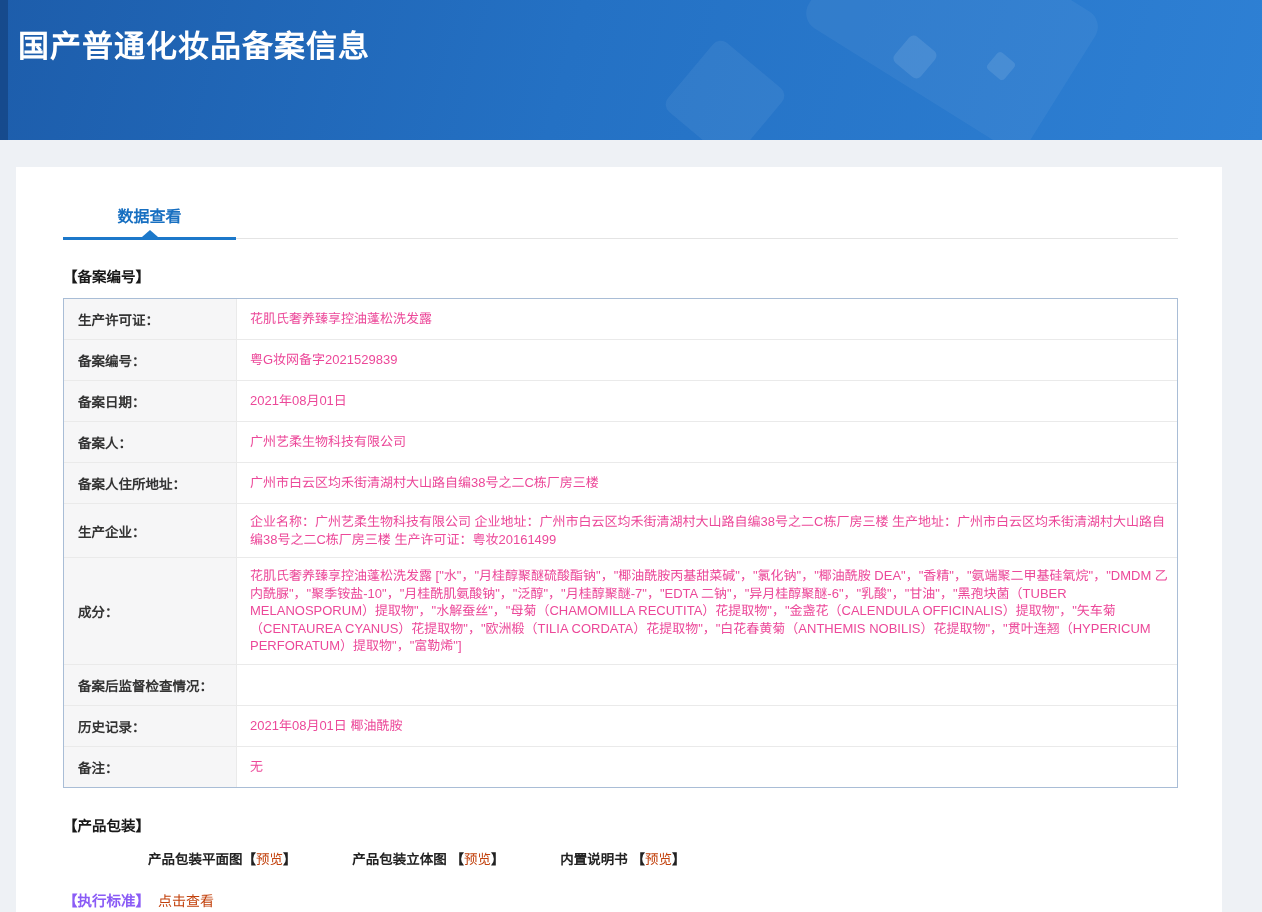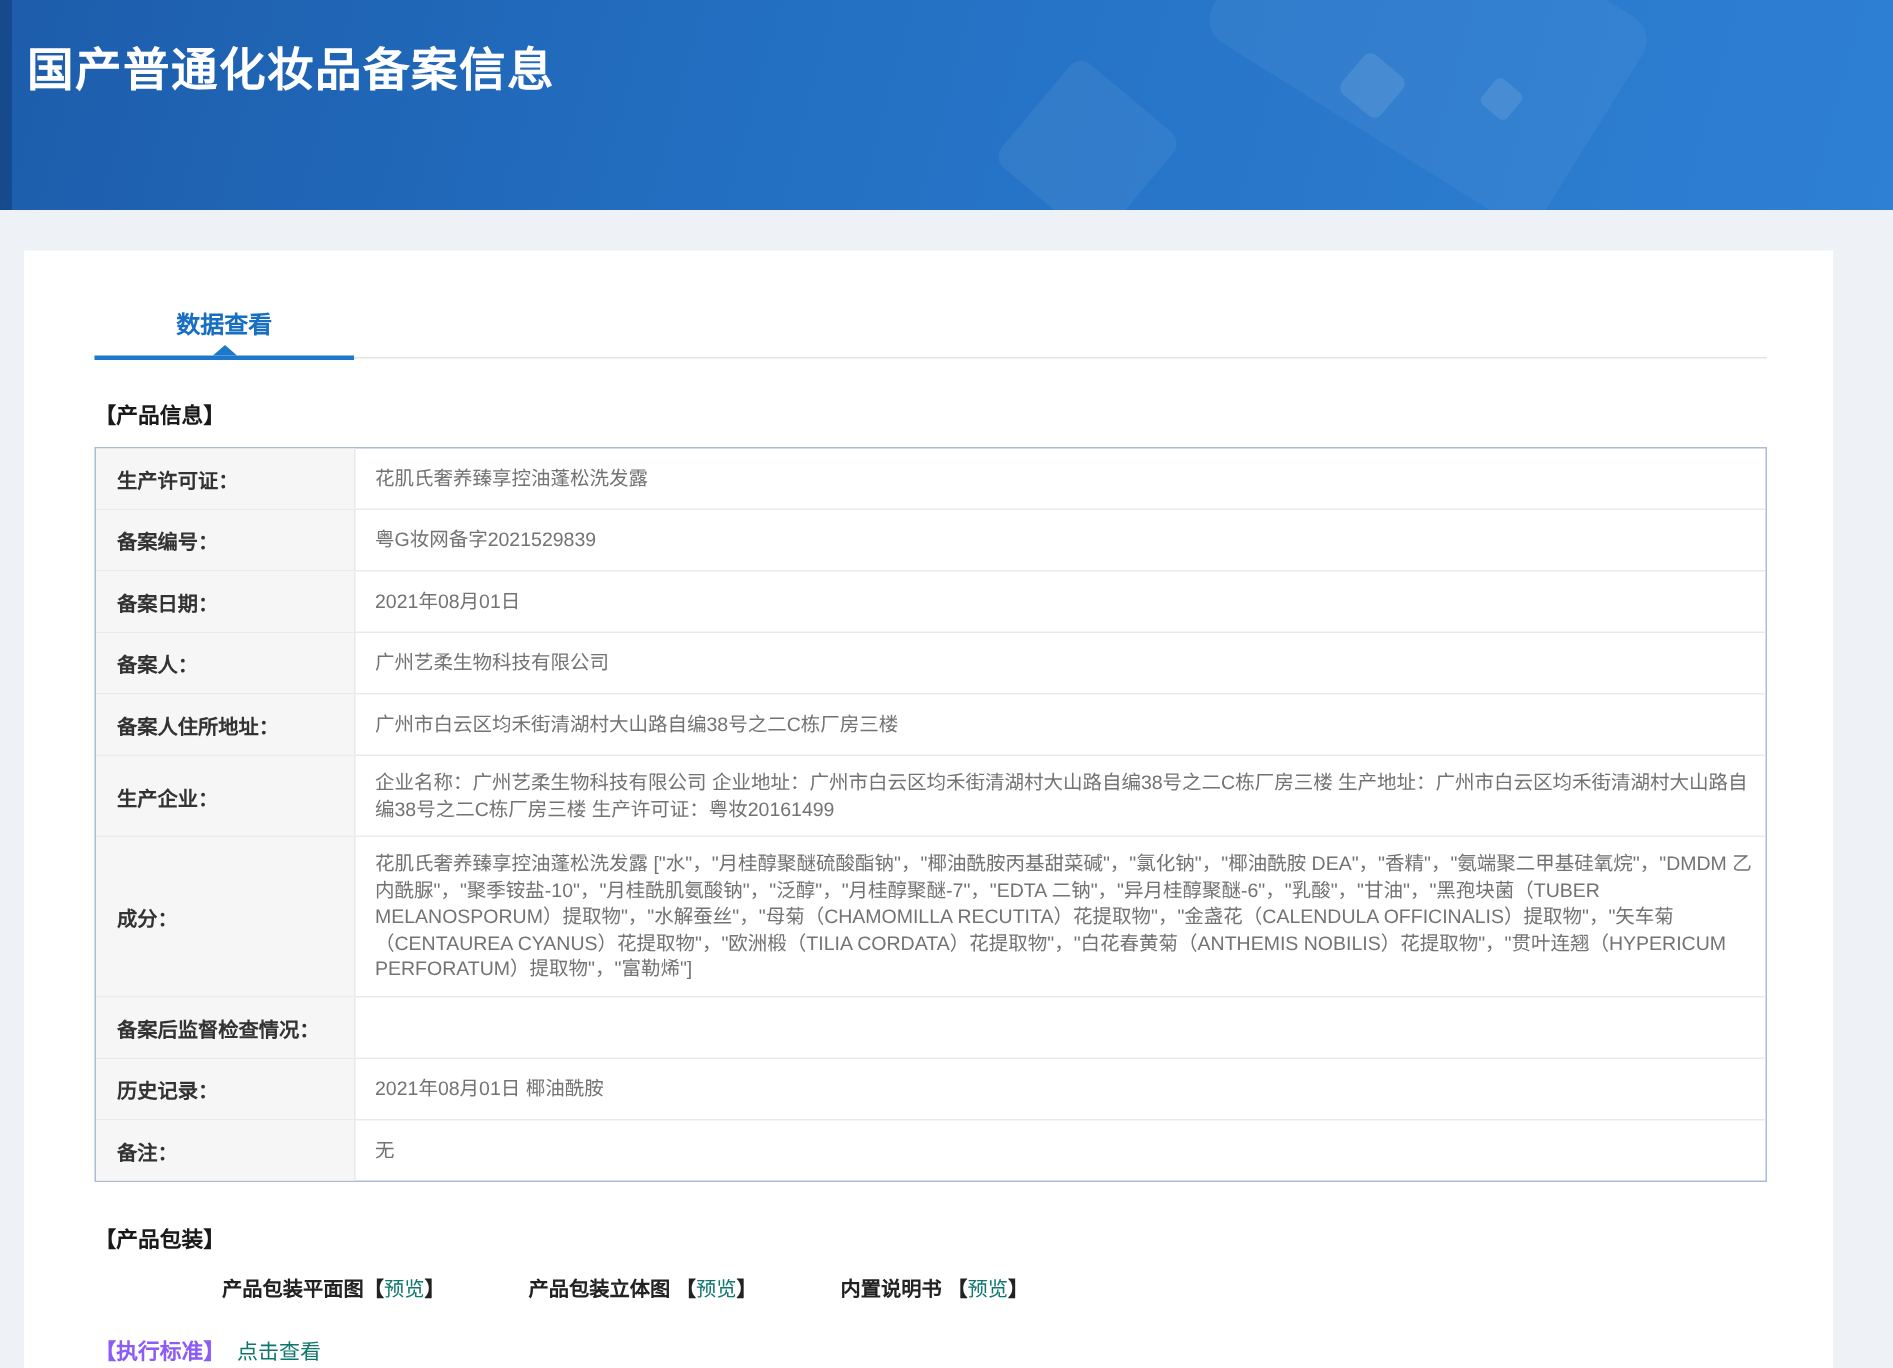--- a/index.html
+++ b/index.html
@@ -101,36 +101,36 @@
     background: #f6f6f7;
     border-right: 1px solid #eaeaea;
     padding: 10px 8px 10px 14px;
     font-size: 13.5px; font-weight: bold; color: #333;
     display: flex; align-items: center;
     min-height: 40px;
   }
   .info-value {
     flex: 1;
     padding: 9px 8px 9px 13px;
-    font-size: 13px; color: #737373;
+    font-size: 13px; color: #ec4899;
     line-height: 1.35;
     display: flex; align-items: center;
     min-height: 40px;
   }
   
   .packaging-row {
     margin-top: 13px;
     padding-left: 85px;
     font-size: 13.5px;
     color: #222;
     font-weight: bold;
   }
   .packaging-item { margin-right: 52px; display: inline-block; }
   .link {
-    color: #0f766e;
+    color: #c2410c;
     text-decoration: none;
     cursor: pointer;
     font-weight: normal;
   }
   .standard-row {
     margin-top: 21px;
     font-size: 14.5px;
   }
   .standard-row .section-inline-title {
     font-weight: bold; color: #8b5cf6; display: inline-block;
@@ -159,21 +159,21 @@
 <main class="main-card">
 
   <div class="tab-bar">
     <div class="tab-item">
       <span>数据查看</span>
       <div class="tab-underline"></div>
       <div class="tab-pointer"></div>
     </div>
   </div>
 
-  <div class="section-title">【产品信息】</div>
+  <div class="section-title">【备案编号】</div>
 
   <div class="info-table">
     <div class="info-row">
       <div class="info-label">生产许可证：</div>
       <div class="info-value">花肌氏奢养臻享控油蓬松洗发露</div>
     </div>
     <div class="info-row">
       <div class="info-label">备案编号：</div>
       <div class="info-value">粤G妆网备字2021529839</div>
     </div>

